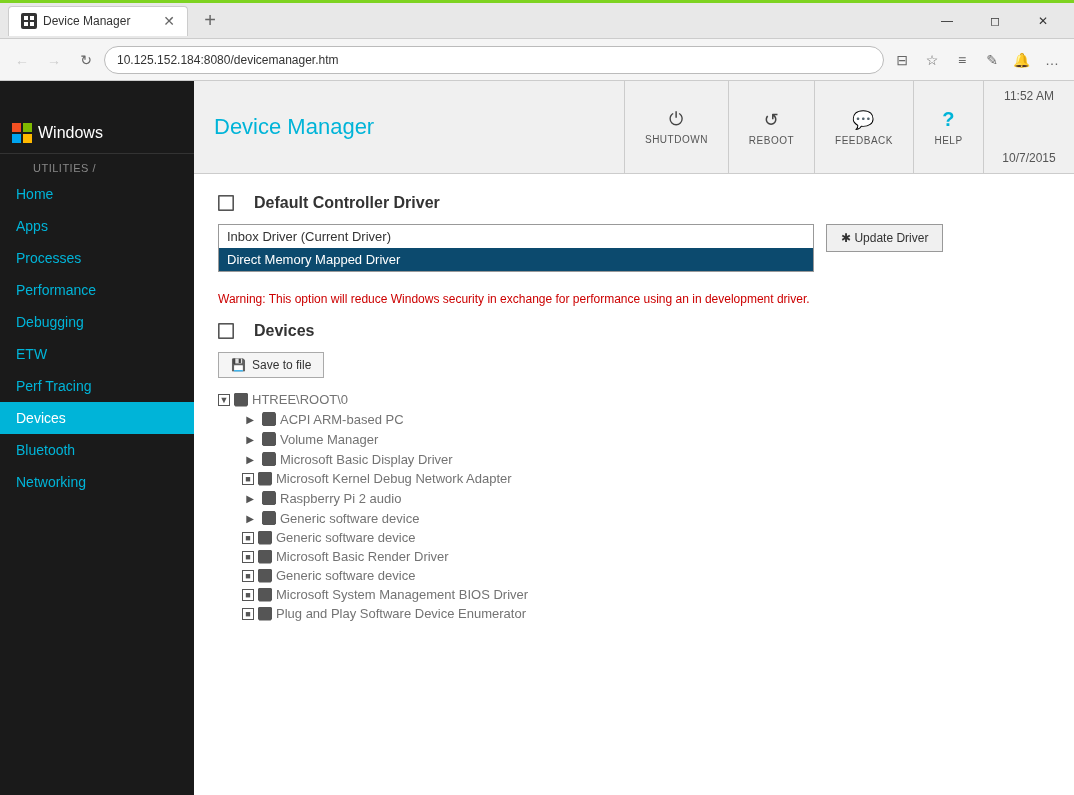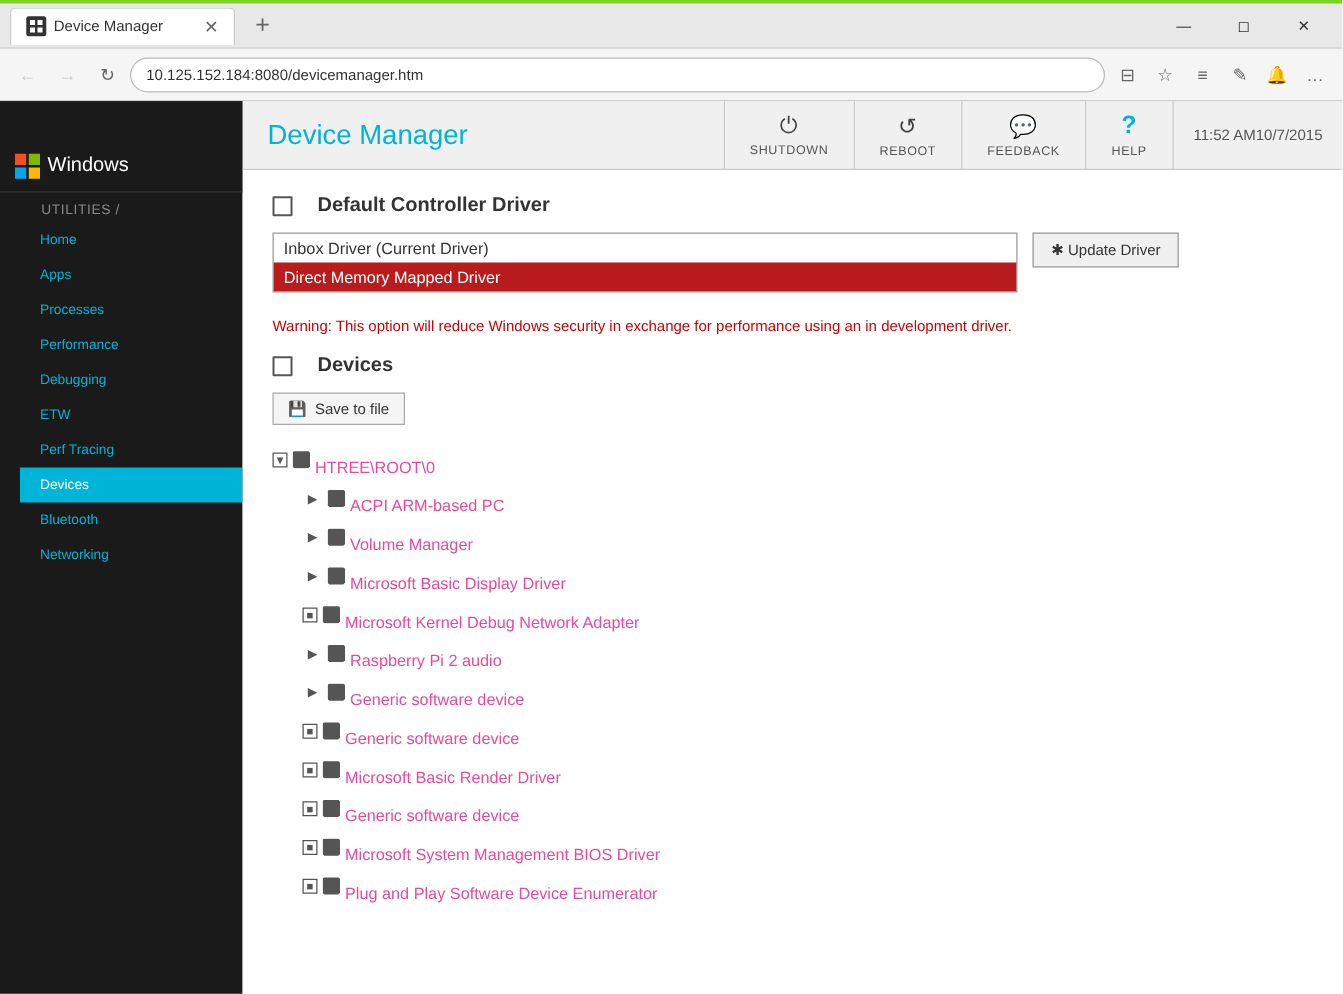--- a/index.html
+++ b/index.html
@@ -30,63 +30,63 @@
     .windows-logo { display: flex; align-items: center; gap: 6px; margin-top: 32px; }
     .win-logo-grid { display: grid; grid-template-columns: 1fr 1fr; gap: 2px; width: 20px; height: 20px; }
     .win-logo-cell { background: #00b4d8; }
     .win-logo-cell.tl { background: #f25022; }
     .win-logo-cell.tr { background: #7fba00; }
     .win-logo-cell.bl { background: #00a4ef; }
     .win-logo-cell.br { background: #ffb900; }
     .sidebar-brand { color: #fff; font-size: 16px; font-weight: 300; }
     .sidebar-section-label { color: #888; font-size: 11px; padding: 8px 33px 4px; text-transform: uppercase; letter-spacing: 0.5px; }
     .sidebar-nav { flex: 1; }
-    .sidebar-item { display: flex; align-items: center; padding: 8px 16px; cursor: pointer; color: #00b4d8; font-size: 11px; margin-left: 16px; }
+    .sidebar-item { display: flex; align-items: center; padding: 8px 16px; cursor: pointer; color: #00b4d8; font-size: 14px; }
     .sidebar-item.active { background: #00b4d8; color: #fff; }
 
     
     .content-area { flex: 1; display: flex; flex-direction: column; overflow: hidden; }
 
     
     .top-bar { background: #f0f0f0; border-bottom: 1px solid #ccc; display: flex; align-items: stretch; padding: 0; }
     .page-title { flex: 1; display: flex; align-items: center; padding: 8px 20px; }
     .page-title h1 { font-size: 22px; color: #00b4d8; font-weight: 300; }
     .top-actions { display: flex; align-items: stretch; border-left: 1px solid #ccc; }
     .top-action-btn { display: flex; flex-direction: column; align-items: center; justify-content: center; padding: 8px 20px; cursor: pointer; color: #555; font-size: 10px; text-transform: uppercase; letter-spacing: 0.5px; border-right: 1px solid #ccc; gap: 4px; min-width: 70px; }
     .top-action-icon { font-size: 18px; color: #444; }
     .top-action-btn.feedback .top-action-icon { color: #00b4d8; }
     .top-action-btn.help .top-action-icon { color: #00b4d8; }
-    .time-display { display: flex; flex-direction: row; align-items: center; justify-content: center; padding: 8px 16px; font-size: 12px; color: #555; min-width: 90px; }
+    .time-display { display: flex; flex-direction: column; align-items: center; justify-content: center; padding: 8px 16px; font-size: 12px; color: #555; min-width: 90px; gap: 48px; }
 
     
     .page-content { flex: 1; overflow-y: auto; padding: 20px 24px; background: #fff; }
 
     
     .section-header { display: flex; align-items: center; gap: 8px; margin-bottom: 12px; }
     .section-icon { width: 16px; height: 16px; background: #555; border-radius: 1px; display: flex; align-items: center; justify-content: center; flex-shrink: 0; }
     .section-title { font-size: 16px; font-weight: 600; color: #333; margin-left: 12px; }
 
     
     .driver-listbox { border: 1px solid #999; width: 596px; margin-bottom: 12px; background: #fff; }
     .driver-option { padding: 4px 8px; font-size: 13px; color: #333; cursor: pointer; }
-    .driver-option.selected { background: #b91c1c; color: #fff; }
+    .driver-option.selected { background: #0c4a6e; color: #fff; }
     .driver-controls { display: flex; align-items: flex-start; gap: 12px; margin-bottom: 8px; }
     .update-driver-btn { display: flex; align-items: center; gap: 6px; padding: 6px 14px; background: #f0f0f0; border: 1px solid #999; cursor: pointer; font-size: 12px; color: #333; white-space: nowrap; }
 
     .warning-text { color: #cc0000; font-size: 12px; margin-bottom: 16px; }
 
     
     .devices-section { margin-top: 8px; }
     .save-to-file-btn { display: flex; align-items: center; gap: 6px; padding: 5px 12px; background: #f5f5f5; border: 1px solid #aaa; cursor: pointer; font-size: 12px; color: #333; margin-bottom: 12px; }
 
     
     .device-tree { font-size: 13px; }
     .tree-item { display: flex; align-items: center; gap: 4px; padding: 2px 0; }
     .tree-expand { width: 16px; height: 16px; display: flex; align-items: center; justify-content: center; cursor: pointer; color: #555; font-size: 10px; flex-shrink: 0; }
-    .tree-label { color: #ec4899; margin-top: 12px; }
+    .tree-label { color: #737373; }
     .tree-children { margin-left: 24px; }
     .tree-sq-expand { width: 12px; height: 12px; border: 1px solid #555; display: flex; align-items: center; justify-content: center; cursor: pointer; font-size: 9px; color: #555; flex-shrink: 0; background: #fff; }
 
     .green-bar { height: 3px; background: #7ed321; width: 100%; }
   </style>
 </head>
 <body>
 
 <div class="green-bar"></div>
 

